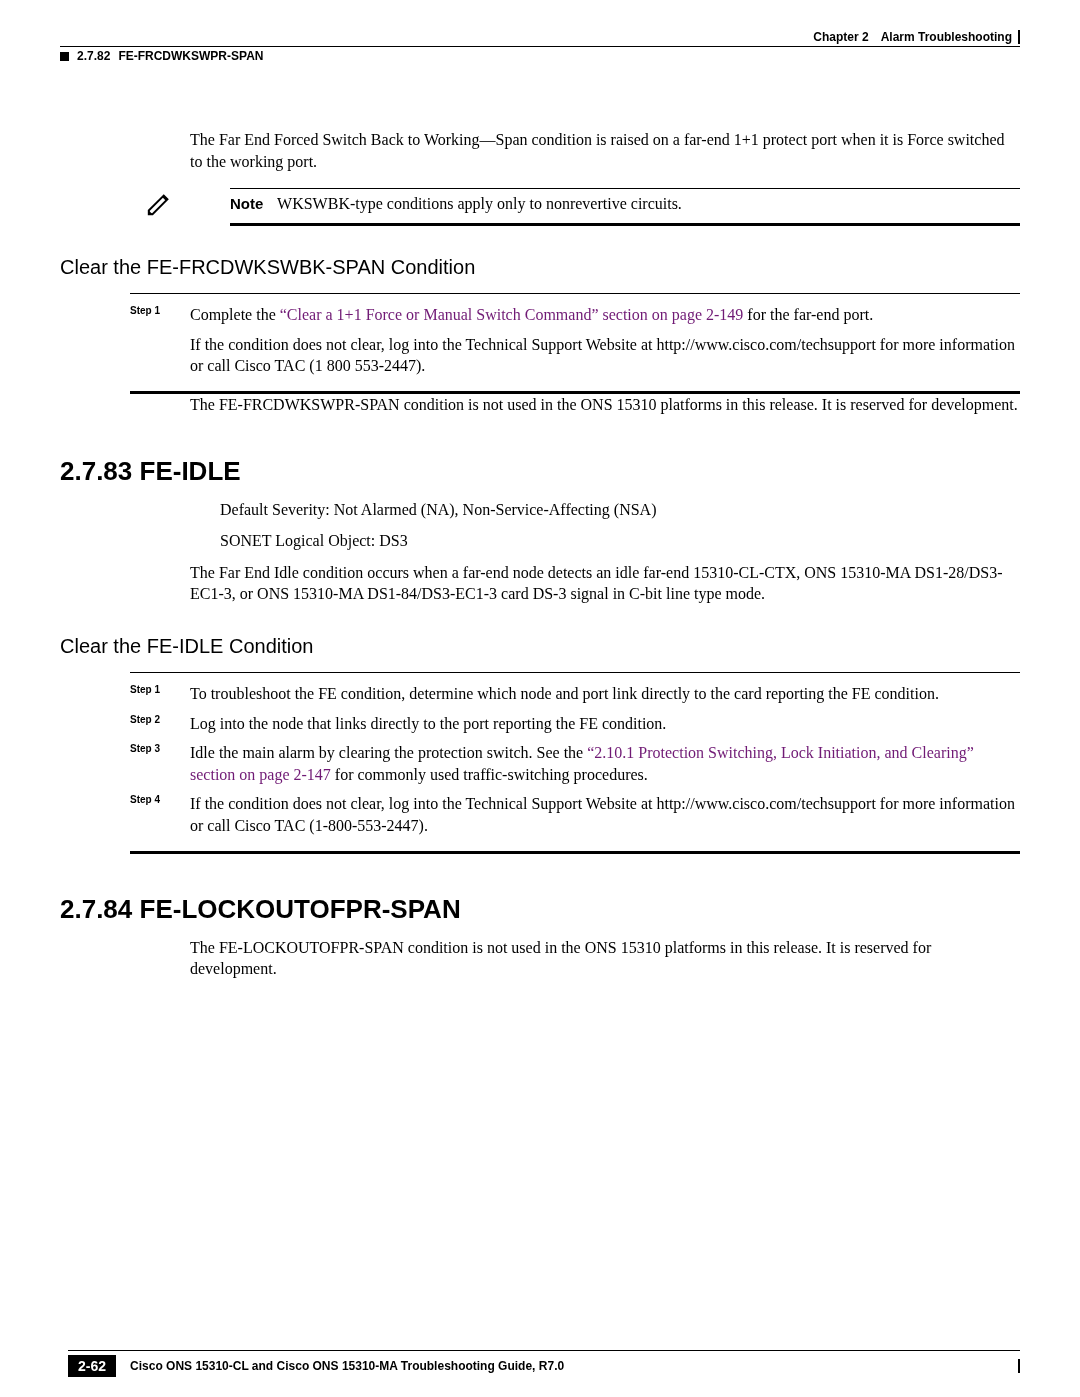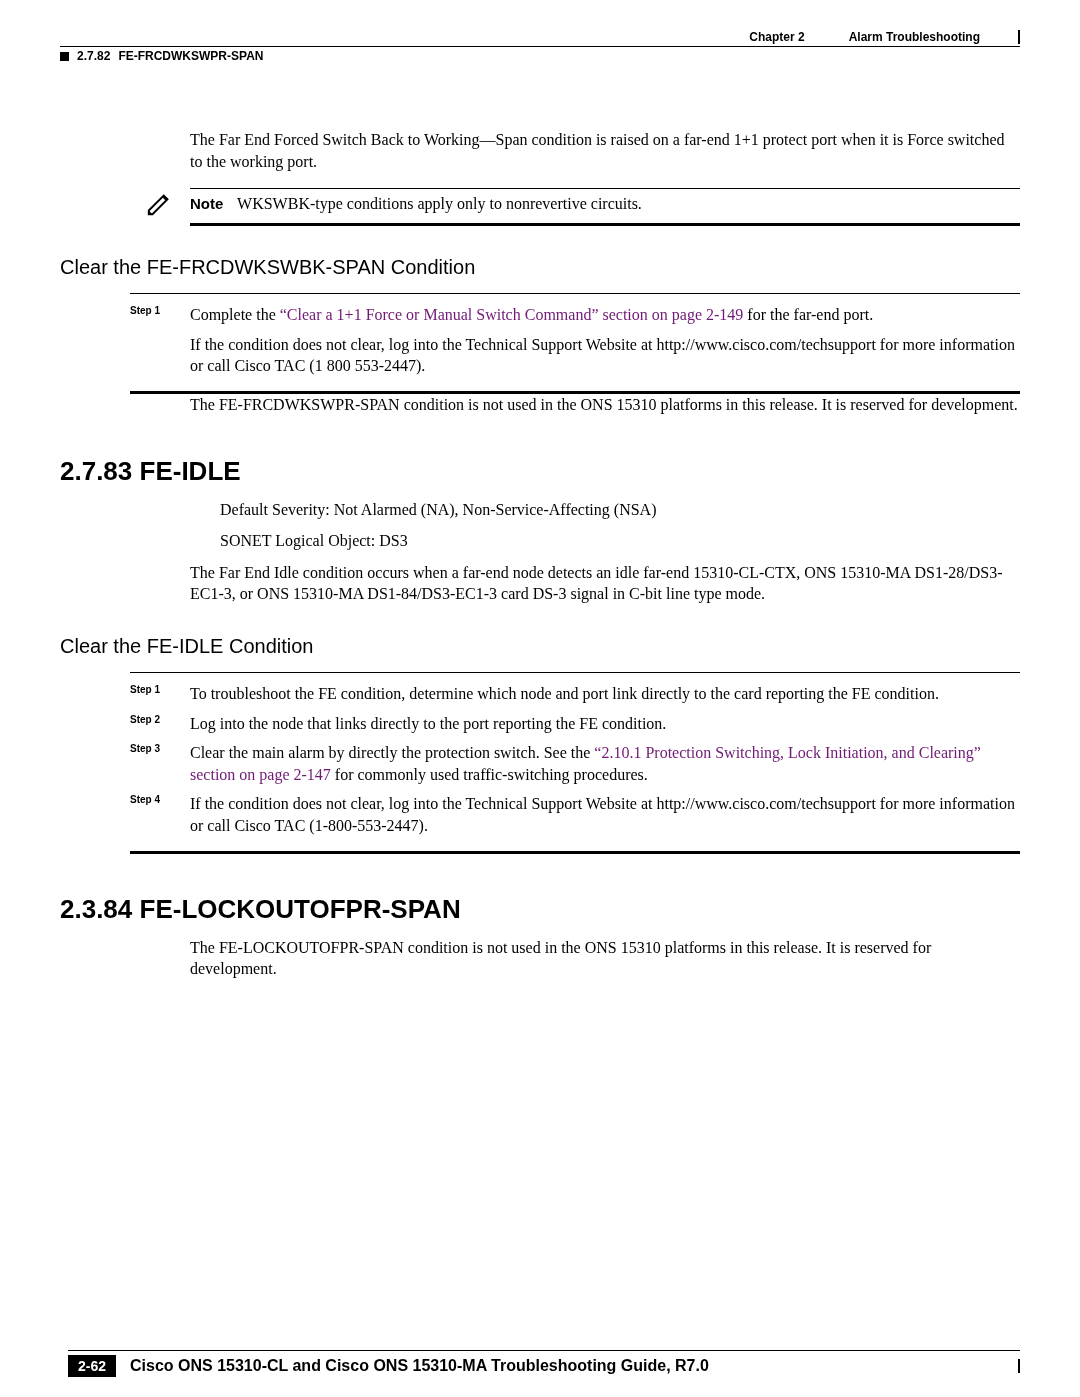--- a/index.html
+++ b/index.html
@@ -18,21 +18,20 @@
     min-height: 1397px;
   }
   .topbar {
     display: flex;
     justify-content: flex-end;
     align-items: center;
     font-family: Arial, Helvetica, sans-serif;
     font-size: 12px;
     font-weight: bold;
     margin-bottom: 2px;
-    gap: 32px;
   }
   .topbar .chap { margin-right: 12px; }
   .topbar .vline {
     border-right: 2px solid #000;
     height: 14px;
     margin-left: 6px;
   }
   .subhead {
     display: flex;
     align-items: center;
@@ -48,20 +47,21 @@
   .rule-thin { border-top: 1px solid #000; margin: 2px 0 20px 0; }
 
   .body-area { margin-left: 130px; }
 
   .para { line-height: 1.35; margin: 0 0 10px 0; }
 
   .note-row {
     display: flex;
     align-items: flex-start;
     margin-top: 16px;
+    gap: 40px;
   }
   .pencil {
     width: 30px;
     flex: 0 0 30px;
     margin-left: -45px;
     margin-right: 15px;
   }
   .note-block { flex: 1; }
   .note-block .thinline { border-top: 1px solid #000; margin-bottom: 6px; }
   .note-label { font-family: Arial, Helvetica, sans-serif; font-weight: bold; font-size: 15px; margin-right: 10px;}
@@ -104,21 +104,21 @@
     color: #fff;
     font-family: Arial, Helvetica, sans-serif;
     font-weight: bold;
     font-size: 14px;
     padding: 3px 10px;
     margin-right: 14px;
   }
   .footer .title {
     font-family: Arial, Helvetica, sans-serif;
     font-weight: bold;
-    font-size: 16px;
+    font-size: 12px;
     flex: 1;
   }
   .footer .endbar {
     border-right: 2px solid #000;
     height: 14px;
     margin-left: 10px;
   }
 </style>
 </head>
 <body>
@@ -208,35 +208,35 @@
     <div class="step-row">
       <div class="step-label">Step 2</div>
       <div class="step-text">
         <span>Log into the node that links directly to the port reporting the FE condition.</span>
       </div>
     </div>
 
     <div class="step-row">
       <div class="step-label">Step 3</div>
       <div class="step-text">
-        <span>Clear the main alarm by directly the protection switch. See the </span><a class="link">“2.10.1  Protection Switching, Lock Initiation, and Clearing” section on page 2-147</a><span> for commonly used traffic-switching procedures.</span>
+        <span>Idle the main alarm by clearing the protection switch. See the </span><a class="link">“2.10.1  Protection Switching, Lock Initiation, and Clearing” section on page 2-147</a><span> for commonly used traffic-switching procedures.</span>
       </div>
     </div>
 
     <div class="step-row">
       <div class="step-label">Step 4</div>
       <div class="step-text">
         <span>If the condition does not clear, log into the Technical Support Website at http://www.cisco.com/techsupport for more information or call Cisco TAC (1-800-553-2447).</span>
       </div>
     </div>
 
     <div class="thickline"></div>
   </div>
 
-  <div class="h2">2.3.84  FE-LOCKOUTOFPR-SPAN</div>
+  <div class="h2">2.7.84  FE-LOCKOUTOFPR-SPAN</div>
   <div class="body-area">
     <p class="para">The FE-LOCKOUTOFPR-SPAN condition is not used in the ONS 15310 platforms in this release. It is reserved for development.</p>
   </div>
 
   <div class="footer">
     <div class="line"></div>
     <div class="row">
       <span class="pgnum">2-62</span>
       <span class="title">Cisco ONS 15310-CL and Cisco ONS 15310-MA Troubleshooting Guide, R7.0</span>
       <span class="endbar"></span>

